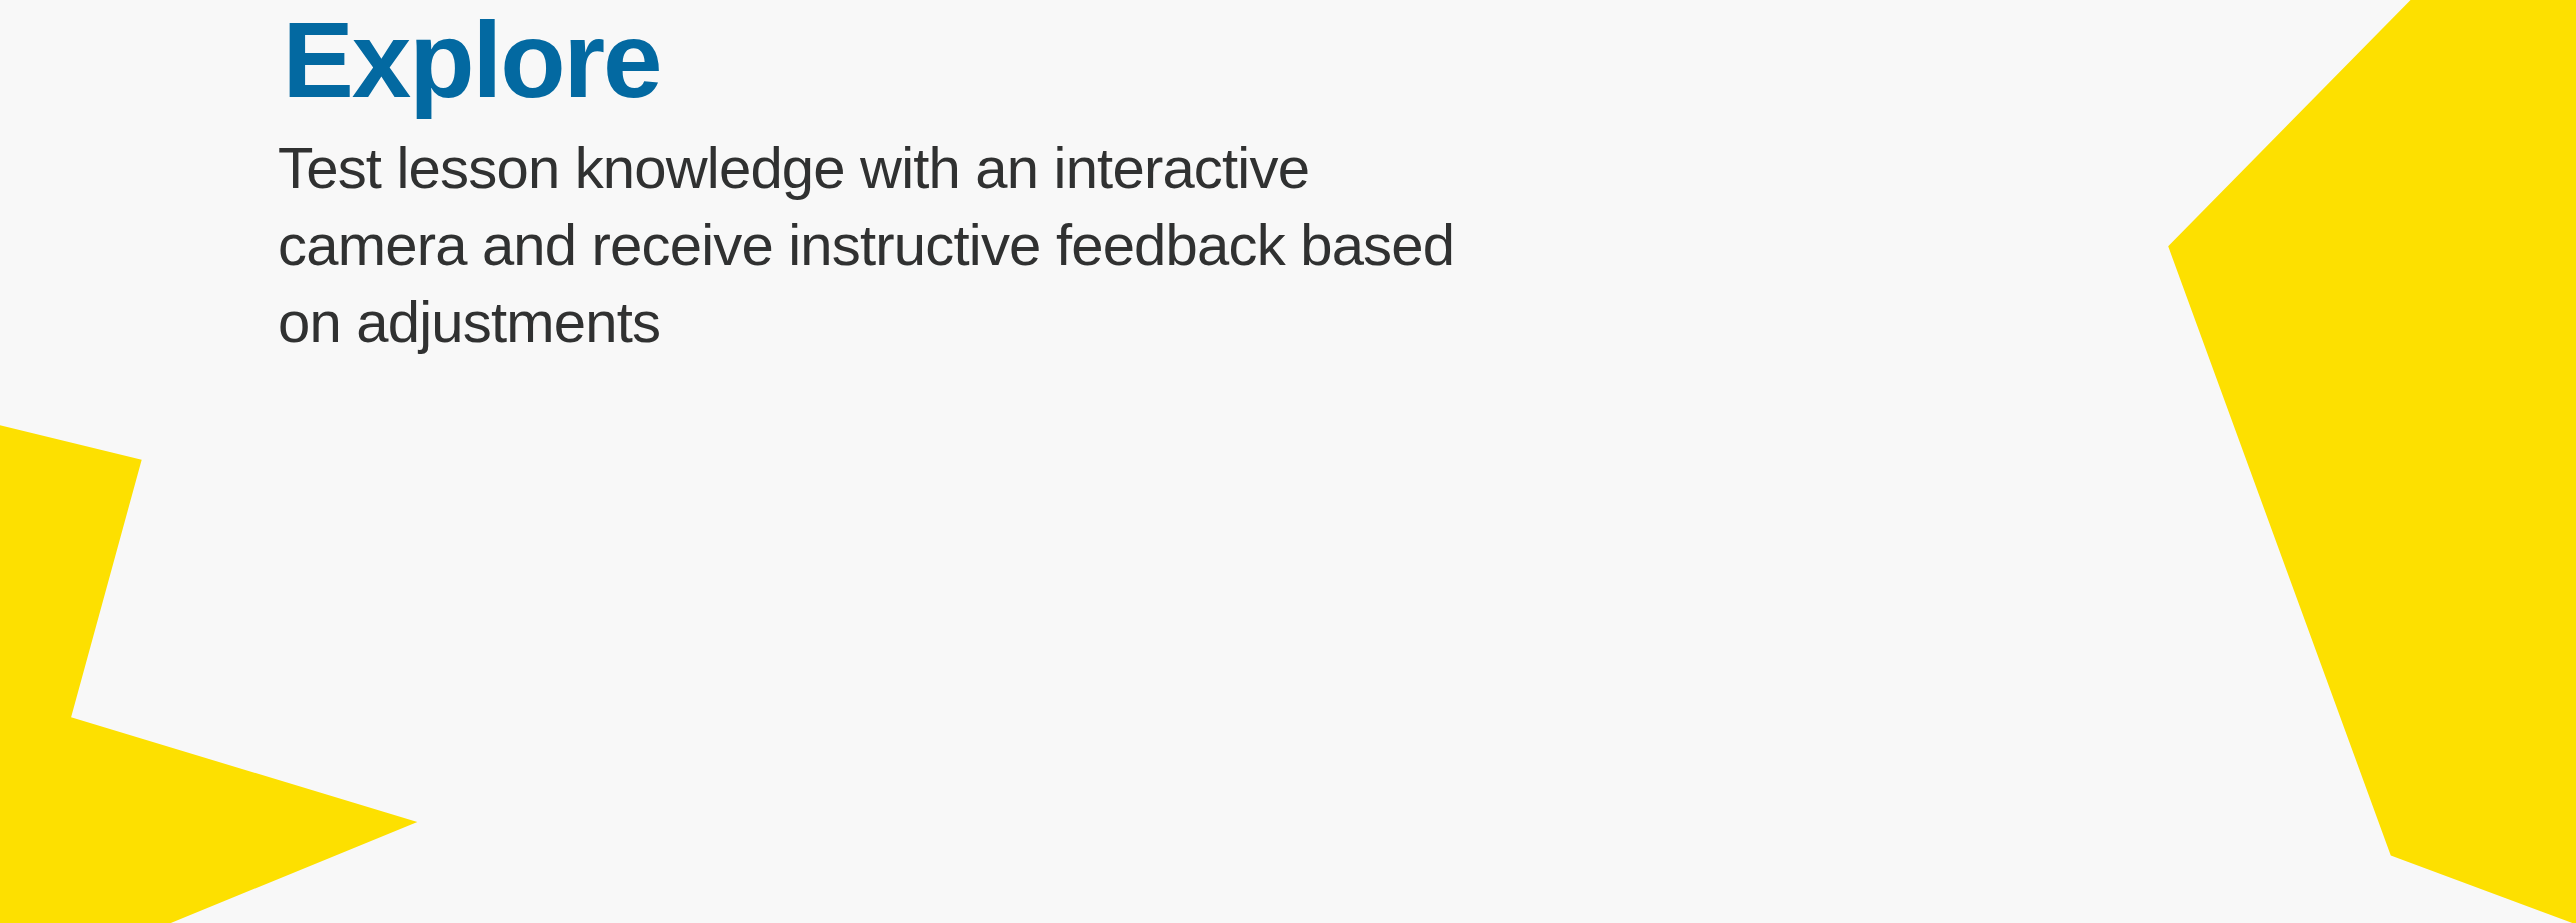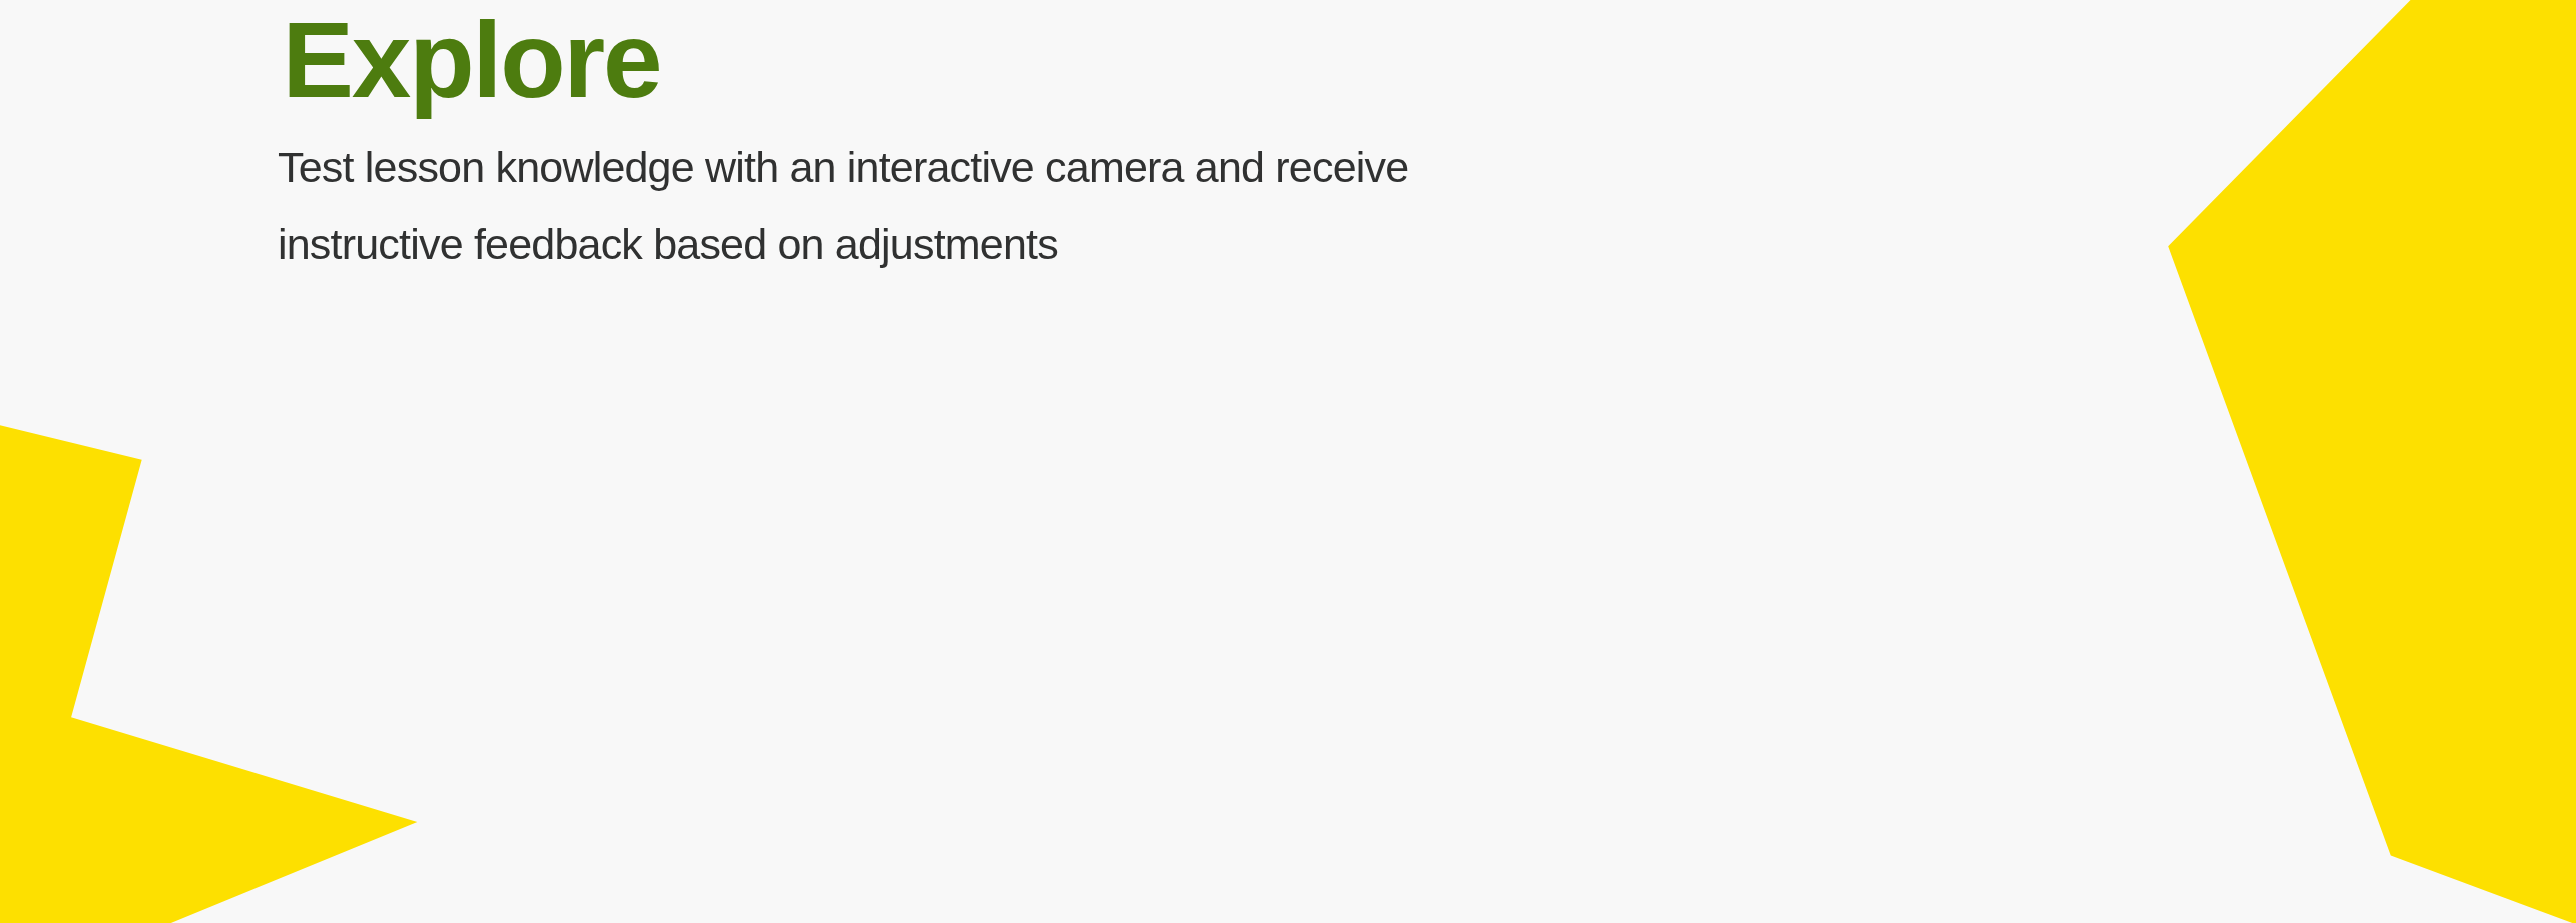--- a/index.html
+++ b/index.html
@@ -42,37 +42,37 @@
   }
 
   #page-title {
     margin: 0;
     padding: 0;
     font-family: "Liberation Sans", sans-serif;
     font-weight: bold;
     font-size: 107px;
     line-height: 107px;
     letter-spacing: -2.1px;
-    color: #4d7c0f;
+    color: #0369a1;
     position: absolute;
     left: 4.6px;
     top: 7.2px;
     white-space: nowrap;
   }
 
   #page-subtitle {
     margin: 0;
     padding: 0;
     position: absolute;
     left: 0px;
     top: 129px;
     width: 1195px;
     font-family: "Liberation Sans", sans-serif;
     font-weight: normal;
-    font-size: 43px;
+    font-size: 58px;
     line-height: 77px;
     letter-spacing: -0.8px;
     color: #303131;
   }
 </style>
 </head>
 <body>
 
 <div id="banner">
 

